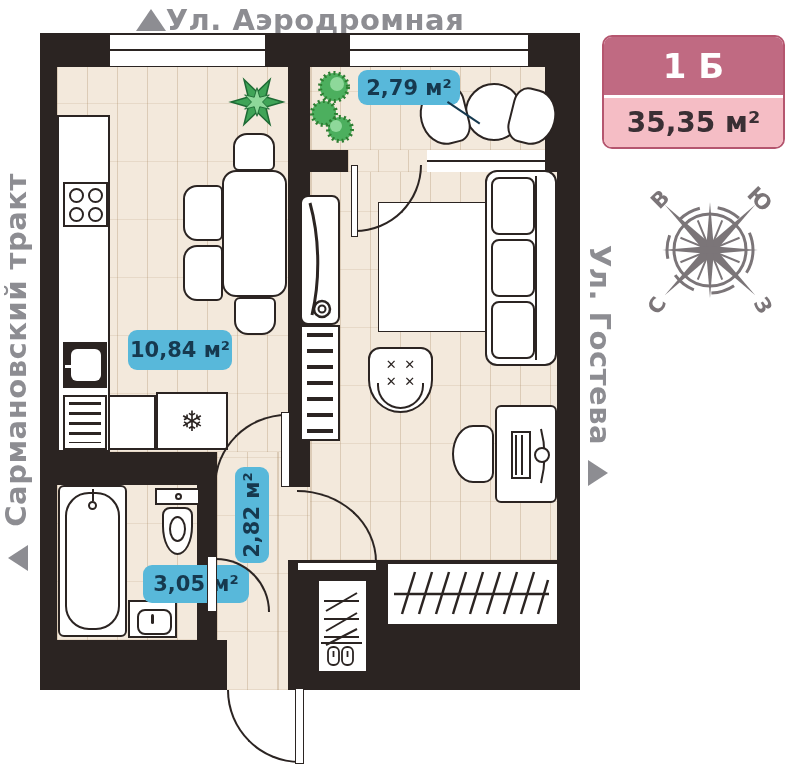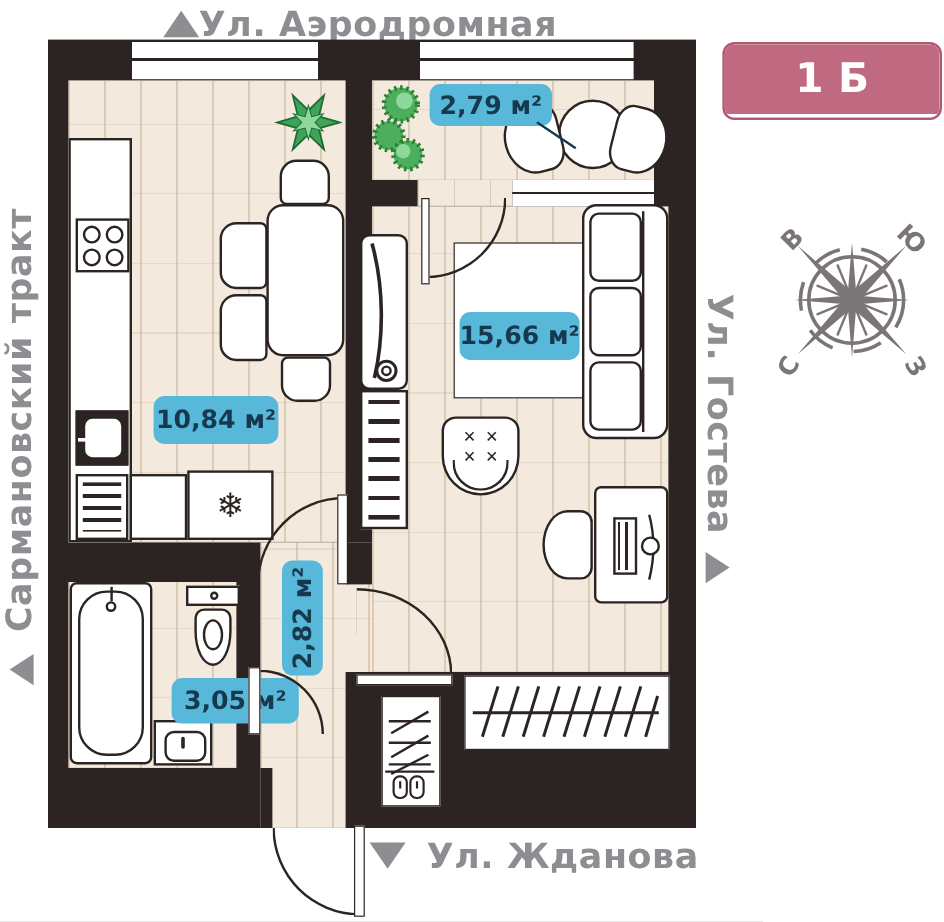--- a/index.html
+++ b/index.html
@@ -51,27 +51,24 @@
     <div class="tri tri-up"></div>
     <div class="street">Ул. Аэродромная</div>
   </div>
 
   <div class="abs street" style="left:-193px;top:332px;width:420px;height:36px;text-align:center;transform:rotate(-90deg);">Сармановский тракт</div>
   <div class="abs tri tri-left" style="left:8px;top:545px;"></div>
 
   <div class="abs street" style="left:480px;top:328px;width:240px;height:34px;text-align:center;transform:rotate(90deg);">Ул. Гостева</div>
   <div class="abs tri tri-right" style="left:588px;top:460px;"></div>
 
-  <div class="abs" style="left:295px;top:692px;width:300px;height:42px;display:flex;align-items:center;justify-content:center;gap:18px;">
-    <div class="tri tri-down"></div>
-    <div class="street">Ул. Жданова</div>
-  </div>
 
   <div id="badge">
     <div class="top">1 Б</div>
+    <div class="bottom">35,35 м²</div>
   </div>
 
   <svg class="abs" style="left:645px;top:168px;" width="130" height="160" viewBox="0 0 130 160">
     <g fill="#7b7578" stroke="#7b7578">
       <circle cx="65" cy="82" r="43" fill="none" stroke-width="3" stroke-dasharray="24 18"></circle>
       <circle cx="65" cy="82" r="36" fill="none" stroke-width="3"></circle>
       <g stroke-width="2">
         <line x1="65" y1="50" x2="65" y2="74"></line>
         <line x1="65" y1="50" x2="65" y2="74" transform="rotate(22.5 65 82)"></line>
         <line x1="65" y1="50" x2="65" y2="74" transform="rotate(45 65 82)"></line>
@@ -225,21 +222,20 @@
           <line x1="2" y1="62" x2="43" y2="62"></line>
         </g>
         <g fill="#fff" stroke="#2b2422" stroke-width="1.8">
           <rect x="9" y="66" width="11" height="18" rx="5"></rect>
             <rect x="23" y="66" width="11" height="18" rx="5"></rect>
           <line x1="14.5" y1="70" x2="14.5" y2="76"></line>
             <line x1="28.5" y1="70" x2="28.5" y2="76"></line>
         </g>
       </svg>
     </div>
-    <div class="area-label" style="left:343px;top:227px;width:100px;height:40px;">15,66 м²</div>
 
     <div class="furn" style="left:18px;top:452px;width:69px;height:152px;border-radius:6px;">
       <div style="position:absolute;left:5px;top:5px;right:5px;bottom:5px;border:2px solid #2b2422;border-radius:24px;"></div>
       <div style="position:absolute;left:28px;top:14px;width:9px;height:9px;border:2px solid #2b2422;border-radius:50%;box-sizing:border-box;"></div>
       <div style="position:absolute;left:32px;top:2px;width:2px;height:12px;background:#2b2422;"></div>
     </div>
     <div class="furn" style="left:115px;top:455px;width:45px;height:17px;">
       <div style="position:absolute;left:18px;top:3px;width:7px;height:7px;border:2px solid #2b2422;border-radius:50%;box-sizing:border-box;"></div>
     </div>
     <div class="furn" style="left:122px;top:474px;width:31px;height:48px;border-radius:8px 8px 50% 50% / 8px 8px 60% 60%;">

